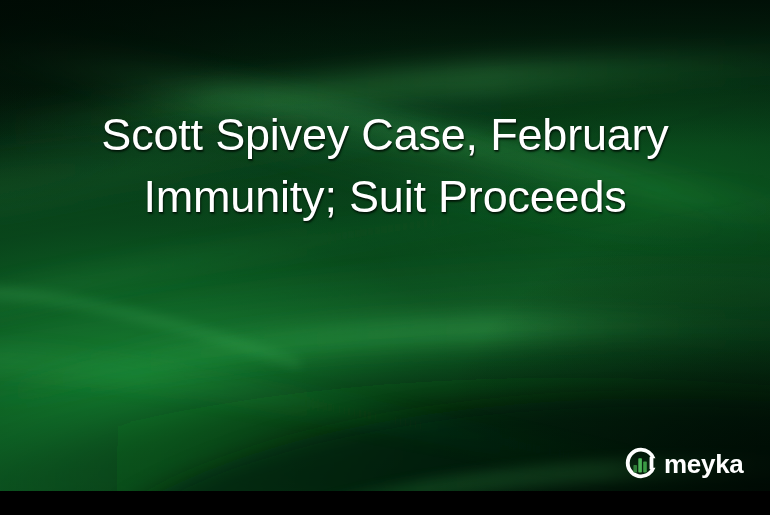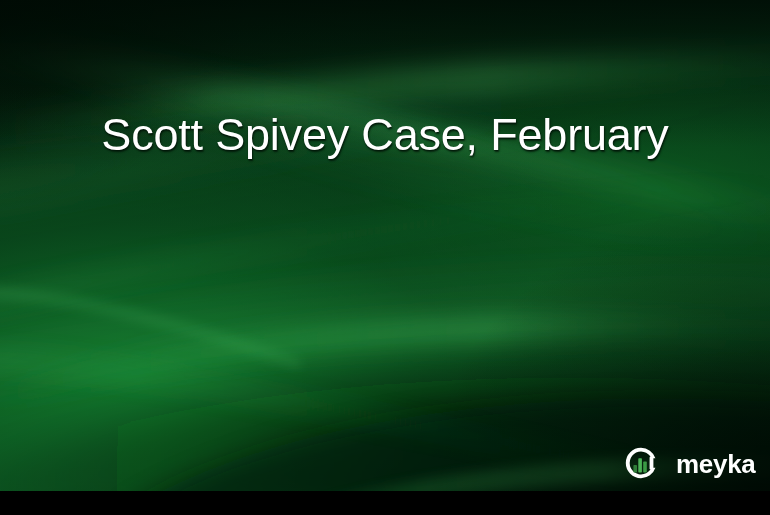--- a/index.html
+++ b/index.html
@@ -61,21 +61,21 @@
       0 1px 1px rgba(0,20,8,0.55);
   }
 
   
   .logo {
     position: absolute;
     left: 624px;
     top: 446px;
     display: flex;
     align-items: center;
-    gap: 18px;
+    gap: 6px;
   }
   .logo-mark { width: 34px; height: 34px; display: block; flex: none; }
   .logo-word {
     font-size: 26px;
     font-weight: 700;
     color: #ffffff;
     letter-spacing: -0.3px;
     line-height: 1;
     margin-top: 1px;
   }
@@ -138,20 +138,21 @@
       <path d="M260,515 C 420,470 600,452 810,456 L 810,478 C 600,474 430,496 330,515 Z" fill="url(#streakA)" filter="url(#blur6)" opacity="0.6"></path>
 
       <path d="M-40,286 C 60,288 160,312 300,360 L 300,368 C 160,322 60,298 -40,296 Z" fill="#6ae884" opacity="0.16" filter="url(#blur6)"></path>
     </svg>
   </div>
 
   <div class="bg-layer bg-vignette"></div>
 
   <div class="headline">
     <span class="headline-line">Scott Spivey Case, February</span>
+    <span class="headline-line">Immunity; Suit Proceeds</span>
   </div>
 
   <div class="logo">
     <span class="logo-mark-wrap">
       <svg class="logo-mark" viewBox="0 0 34 34" aria-hidden="true">
 
         <path d="M17 1.8
                  A15.2 15.2 0 1 0 17 32.2
                  A15.2 15.2 0 0 0 31.4 21.8
                  L27.4 21.8

